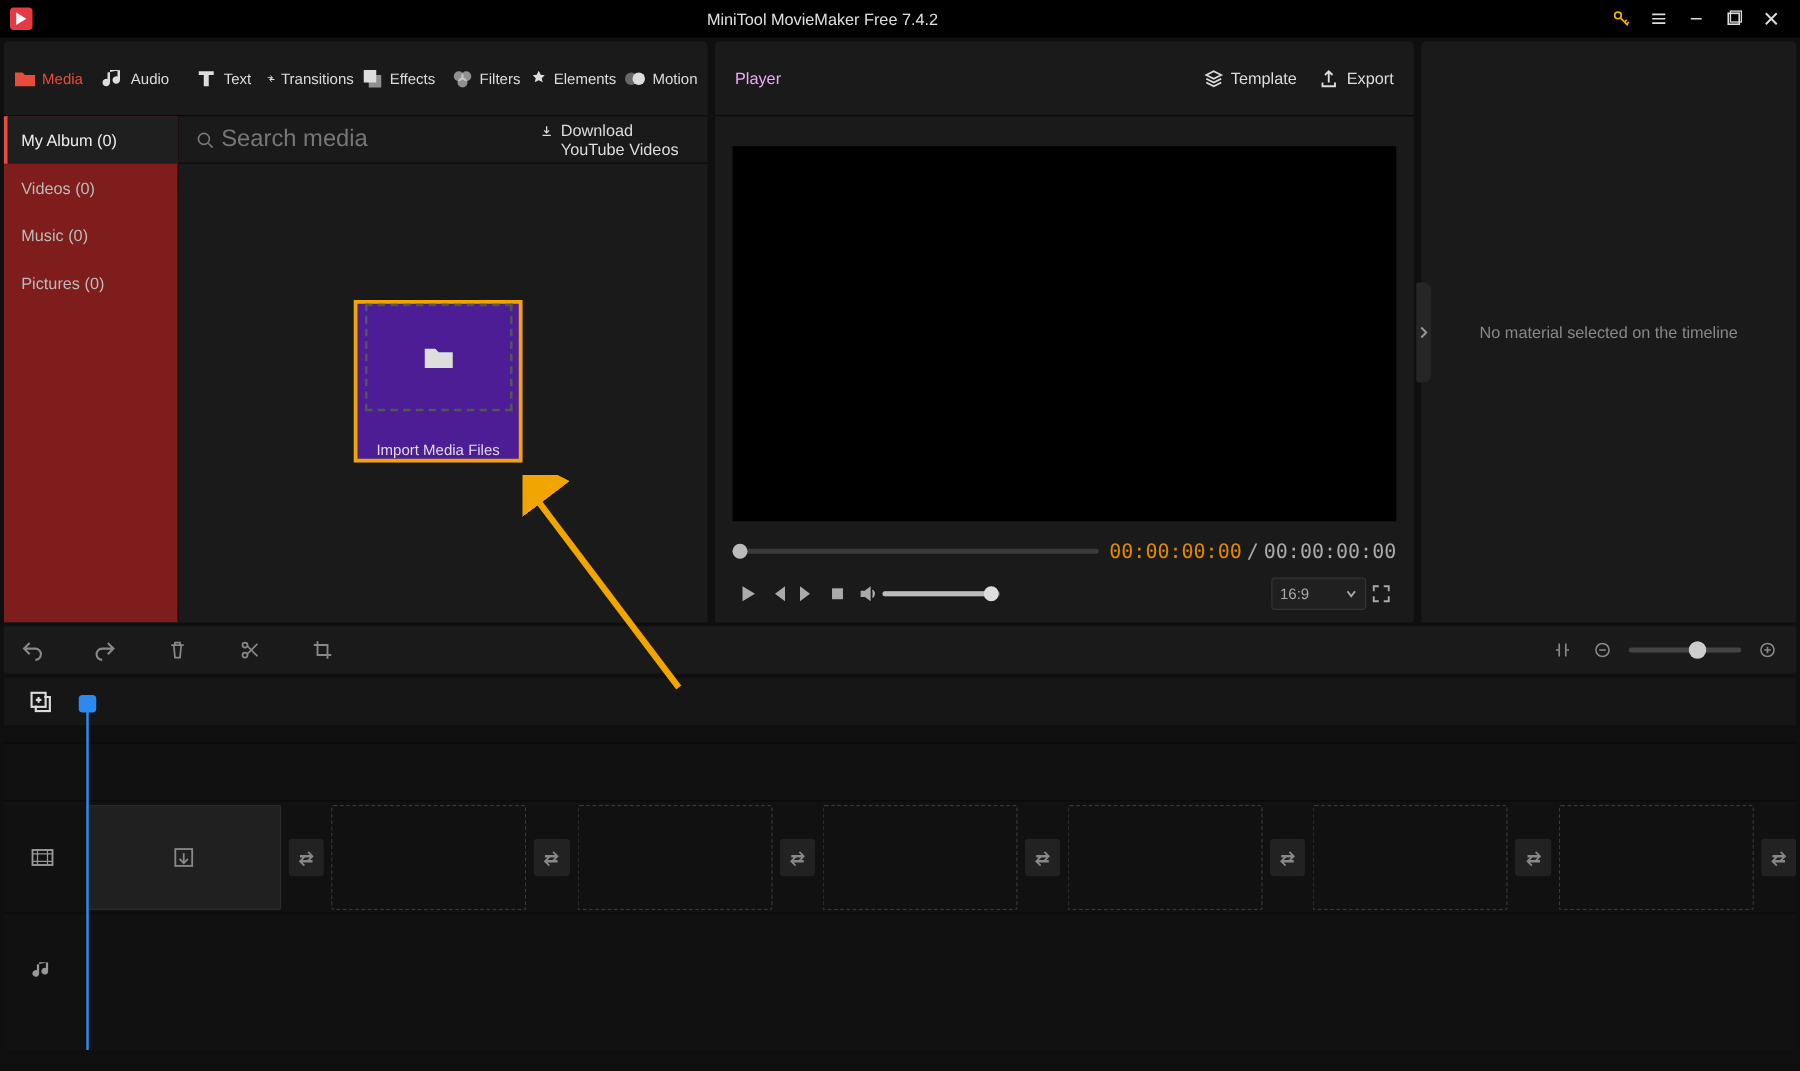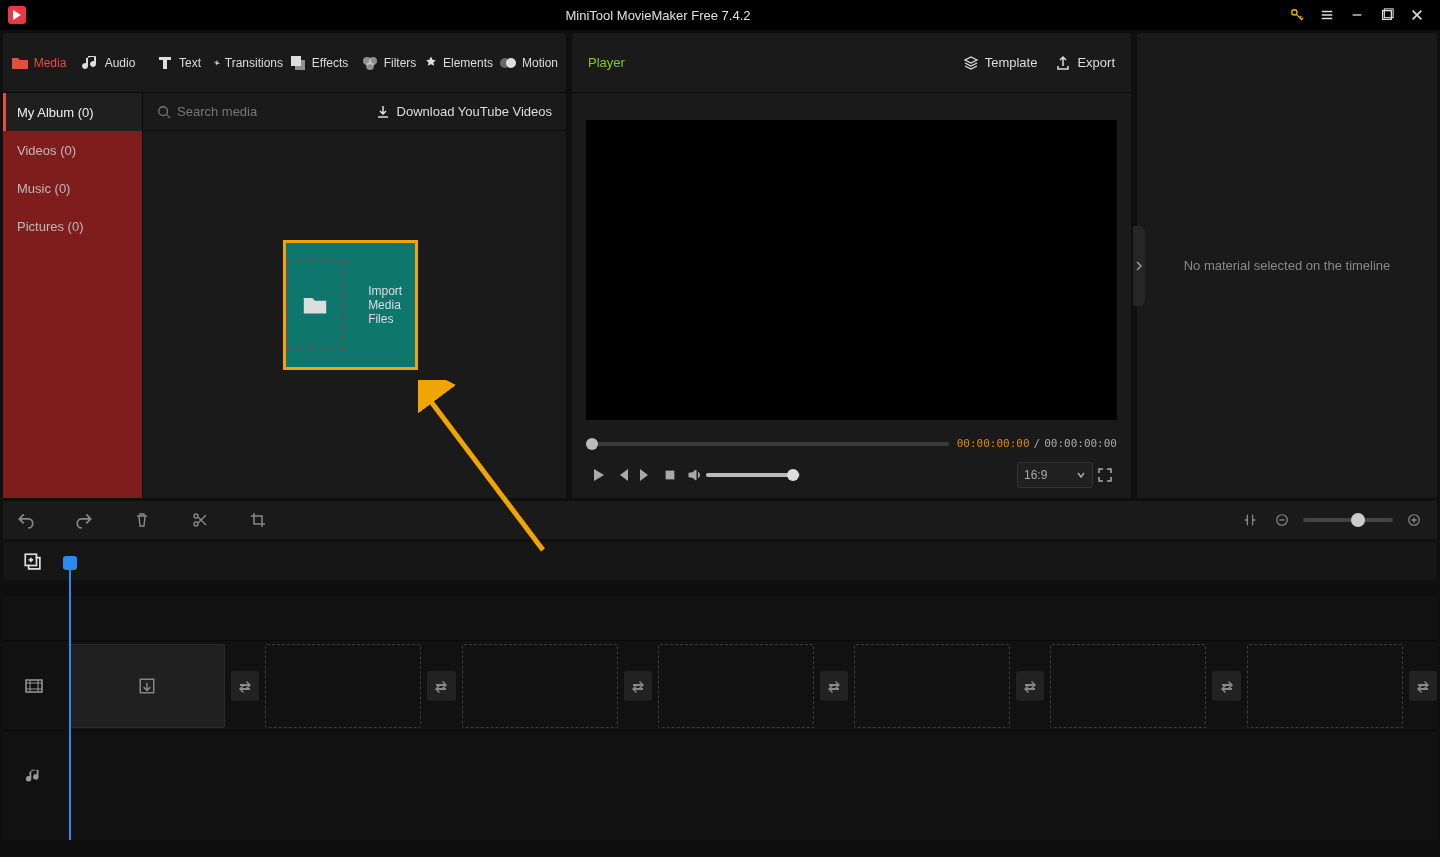--- a/index.html
+++ b/index.html
@@ -59,58 +59,58 @@
 .category-item.active {
   background: #1f1f1f; border-left: 3px solid #e74c3c; padding-left: 11px; color: #eee;
 }
 .media-content { flex: 1; display: flex; flex-direction: column; }
 .media-top {
   height: 38px; display: flex; align-items: center; padding: 0 14px;
   gap: 10px; border-bottom: 1px solid #0a0a0a;
 }
 .search-wrap { display: flex; align-items: center; gap: 6px; color: #777; flex: 1; }
 .search-wrap input {
-  background: transparent; border: none; color: #ffffff; outline: none; font-size: 13px;
+  background: transparent; border: none; color: #ffffff; outline: none; font-size: 19px;
 }
 .search-wrap input::placeholder { color: #777; }
 .yt-link { display: flex; gap: 6px; cursor: pointer; color: #ddd; font-size: 13px; }
 
 .import-zone { flex: 1; position: relative; }
 .import-box {
   position: absolute; left: 140px; top: 109px; width: 135px; height: 130px;
-  border: 3px solid #f0a500; background: #0f766e;
-  display: flex; align-items: center; justify-content: center;
+  border: 3px solid #f0a500; background: #4c1d95;
+  display: flex; flex-direction: column; align-items: center; justify-content: center;
   gap: 24px; cursor: pointer;
 }
 .import-box .dashed {
   width: 118px; height: 90px; border: 2px dashed #555;
   display: flex; align-items: center; justify-content: center;
 }
 .import-box .import-label { font-size: 12px; color: #ddd; }
 
 .center-panel {
   width: 559px; background: #1a1a1a; border-radius: 4px 4px 0 0;
   display: flex; flex-direction: column;
 }
 .player-header {
   height: 60px; display: flex; align-items: center; padding: 0 16px;
   justify-content: space-between; border-bottom: 1px solid #0a0a0a;
 }
-.player-header .ph-title { color: #84cc16; font-size: 13px; }
+.player-header .ph-title { color: #f0abfc; font-size: 13px; }
 .player-actions { display: flex; gap: 18px; align-items: center; }
 .ph-btn { display: flex; align-items: center; gap: 6px; cursor: pointer; color: #ddd; font-size: 13px; }
 .video-area {
   flex: 1; padding: 20px 14px 4px; display: flex; align-items: center; justify-content: center;
 }
 .video-frame { width: 532px; height: 300px; background: #000; }
 .player-controls { padding: 6px 14px 10px; }
 .scrub-row { display: flex; align-items: center; gap: 8px; }
 .scrub-track { flex: 1; height: 4px; background: #3a3a3a; border-radius: 2px; position: relative; }
 .scrub-dot { position: absolute; left: 0; top: -4px; width: 12px; height: 12px; background: #bbb; border-radius: 50%; }
-.time { font-family: monospace; font-size: 11px; }
+.time { font-family: monospace; font-size: 16px; }
 .time .cur { color: #e08a00; }
 .time .sep { color: #aaa; margin: 0 4px; }
 .time .tot { color: #aaa; }
 .ctrl-row { display: flex; align-items: center; gap: 0; margin-top: 12px; }
 .ctrl-row .cbtn {
   width: 24px; height: 24px; display: flex; align-items: center; justify-content: center;
   cursor: pointer; color: #aaa;
 }
 .ctrl-row .spacer { flex: 1; }
 .aspect-select {

